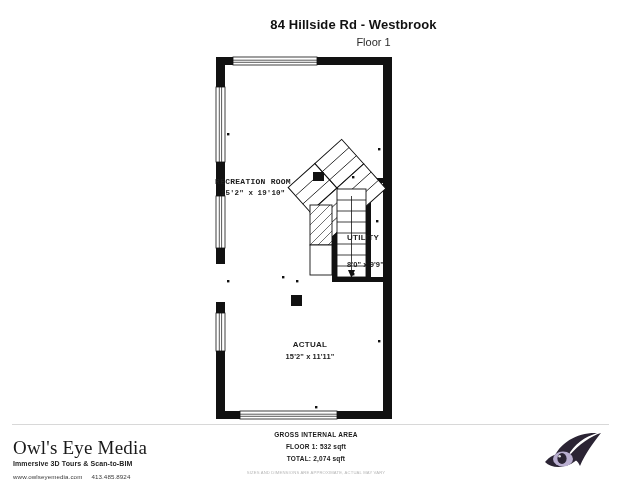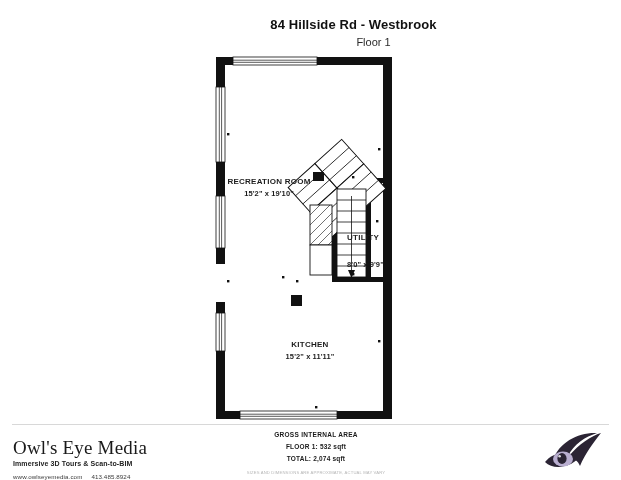--- a/index.html
+++ b/index.html
@@ -65,21 +65,21 @@
     white-space: nowrap;
   }
   .room-dims {
     font-size: 7.5px;
     font-weight: bold;
     color: #1d1d1d;
     letter-spacing: 0.1px;
     white-space: nowrap;
     margin-top: 1px;
   }
-  #label-recreation { left: 189px; top: 176px; width: 160px; }
+  #label-recreation { left: 173px; top: 176px; width: 160px; font-family: Liberation Mono, monospace; }
   #label-kitchen    { left: 230px; top: 339px; width: 160px; }
   #label-utility {
     left: 347px;
     top: 216px;
     width: 46px;
     text-align: left;
     overflow: hidden;
   }
   #label-utility .room-name,
   #label-utility .room-dims { text-align: left; margin-top: 16px; }
@@ -294,21 +294,21 @@
   <div class="room-name">RECREATION ROOM</div>
   <div class="room-dims">15'2" x 19'10"</div>
 </div>
 
 <div class="room-label" id="label-utility">
   <div class="room-name">UTILITY</div>
   <div class="room-dims">8'0" x 9'9"</div>
 </div>
 
 <div class="room-label" id="label-kitchen">
-  <div class="room-name">KITCHEN</div>
+  <div class="room-name">ACTUAL</div>
   <div class="room-dims">15'2" x 11'11"</div>
 </div>
 
 <div id="area-summary">
   <div id="area-heading">GROSS INTERNAL AREA</div>
   <div class="area-line">FLOOR 1: 532 sqft</div>
   <div class="area-line">TOTAL: 2,074 sqft</div>
   <div id="area-disclaimer">SIZES AND DIMENSIONS ARE APPROXIMATE, ACTUAL MAY VARY</div>
 </div>
 

